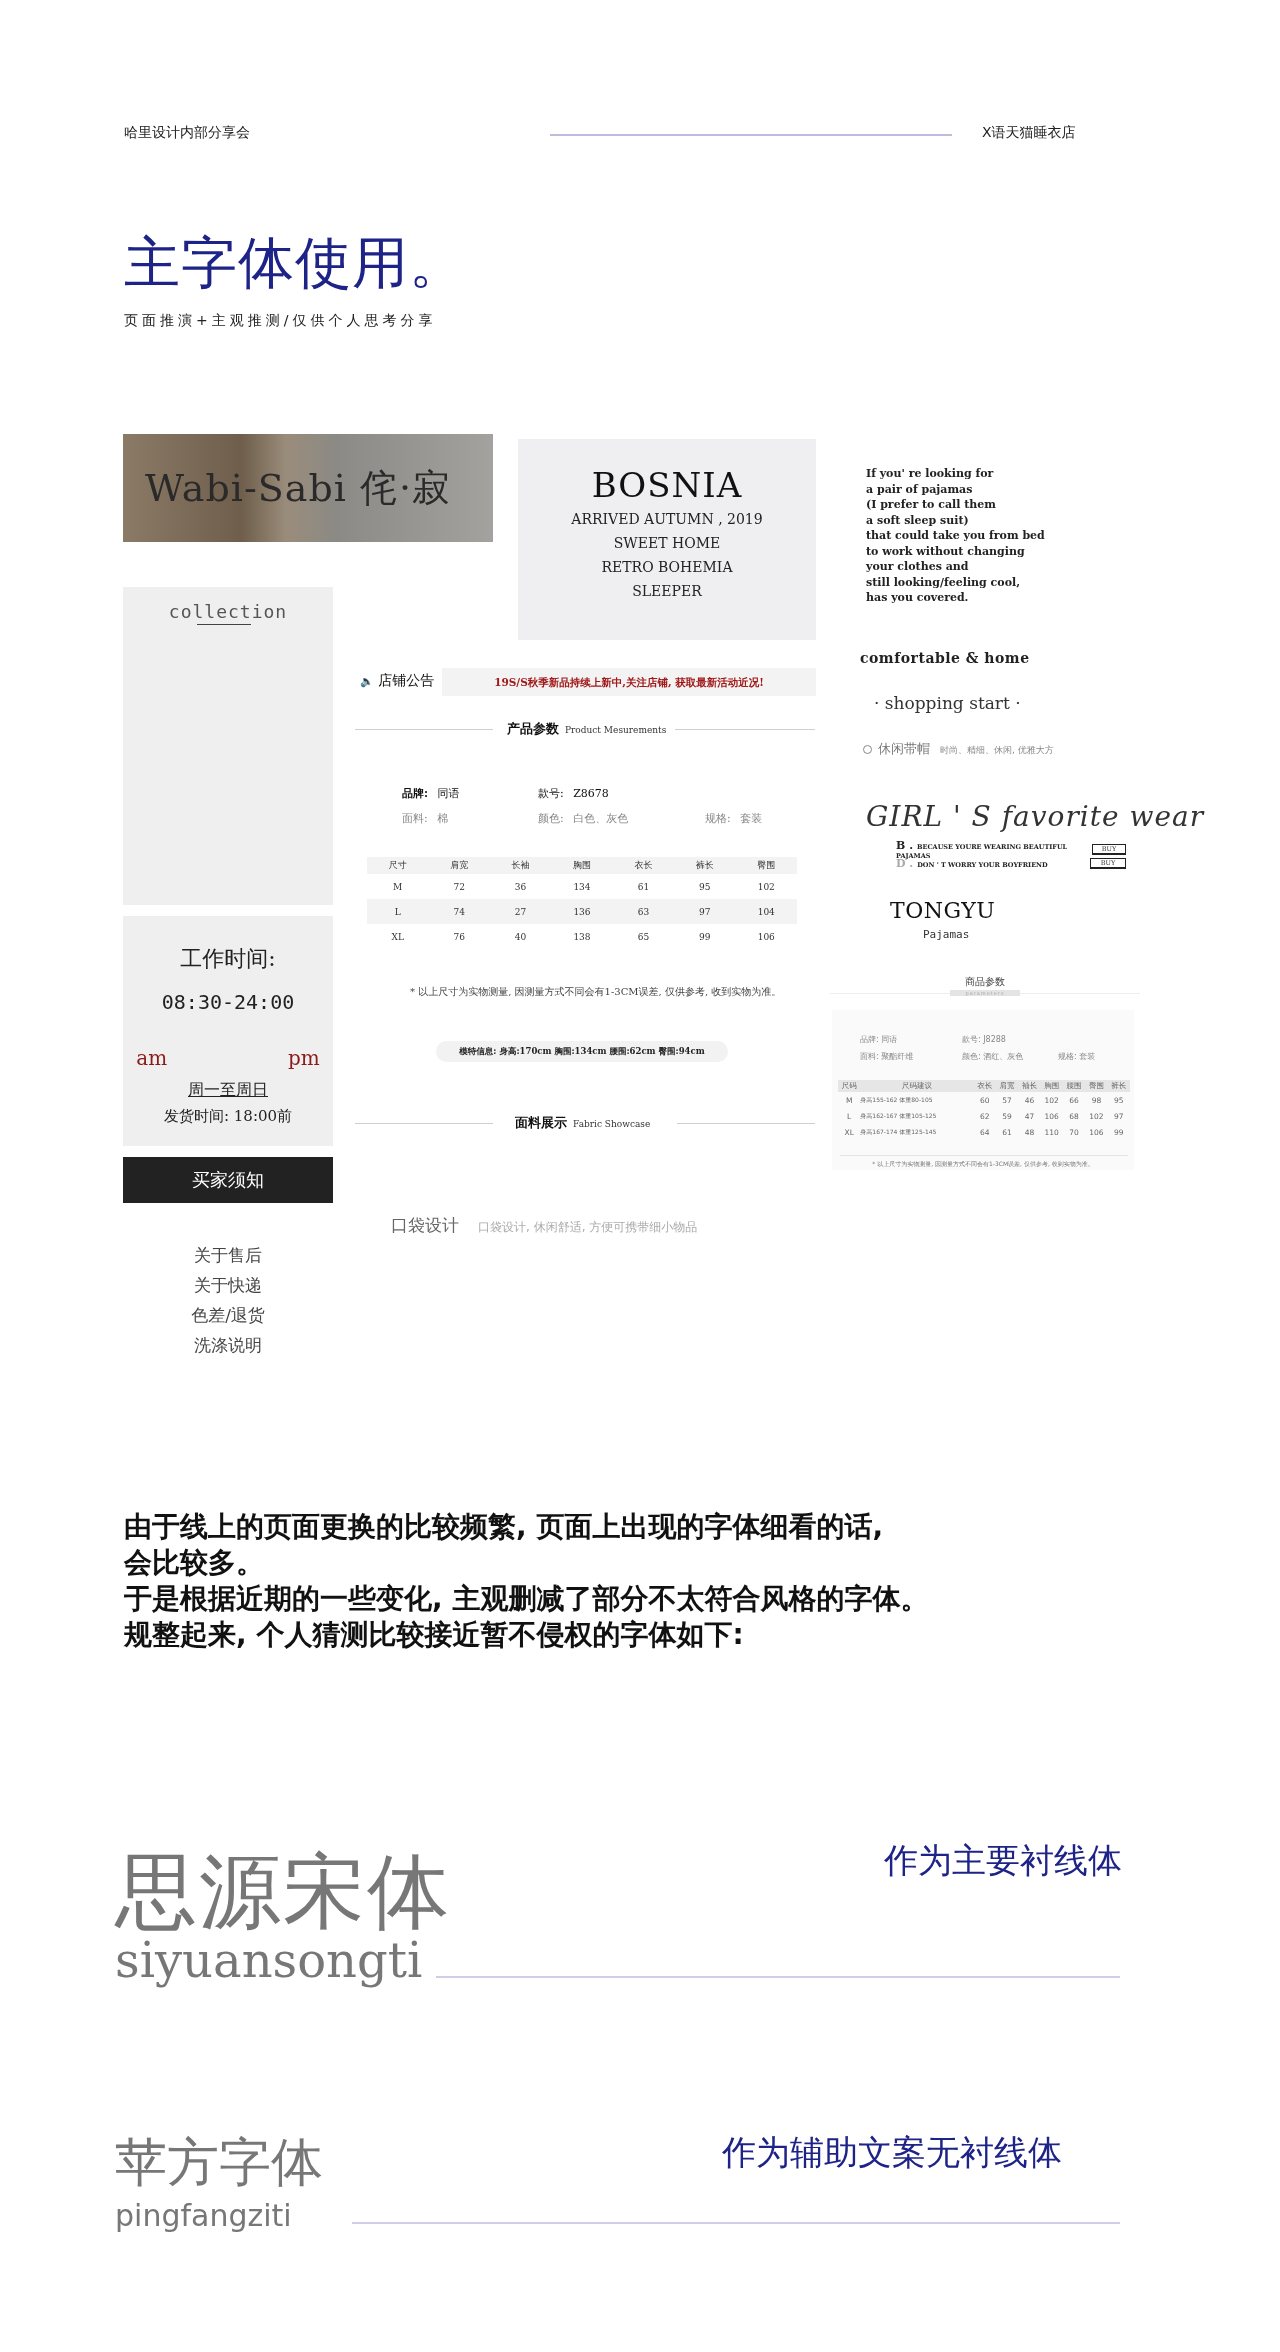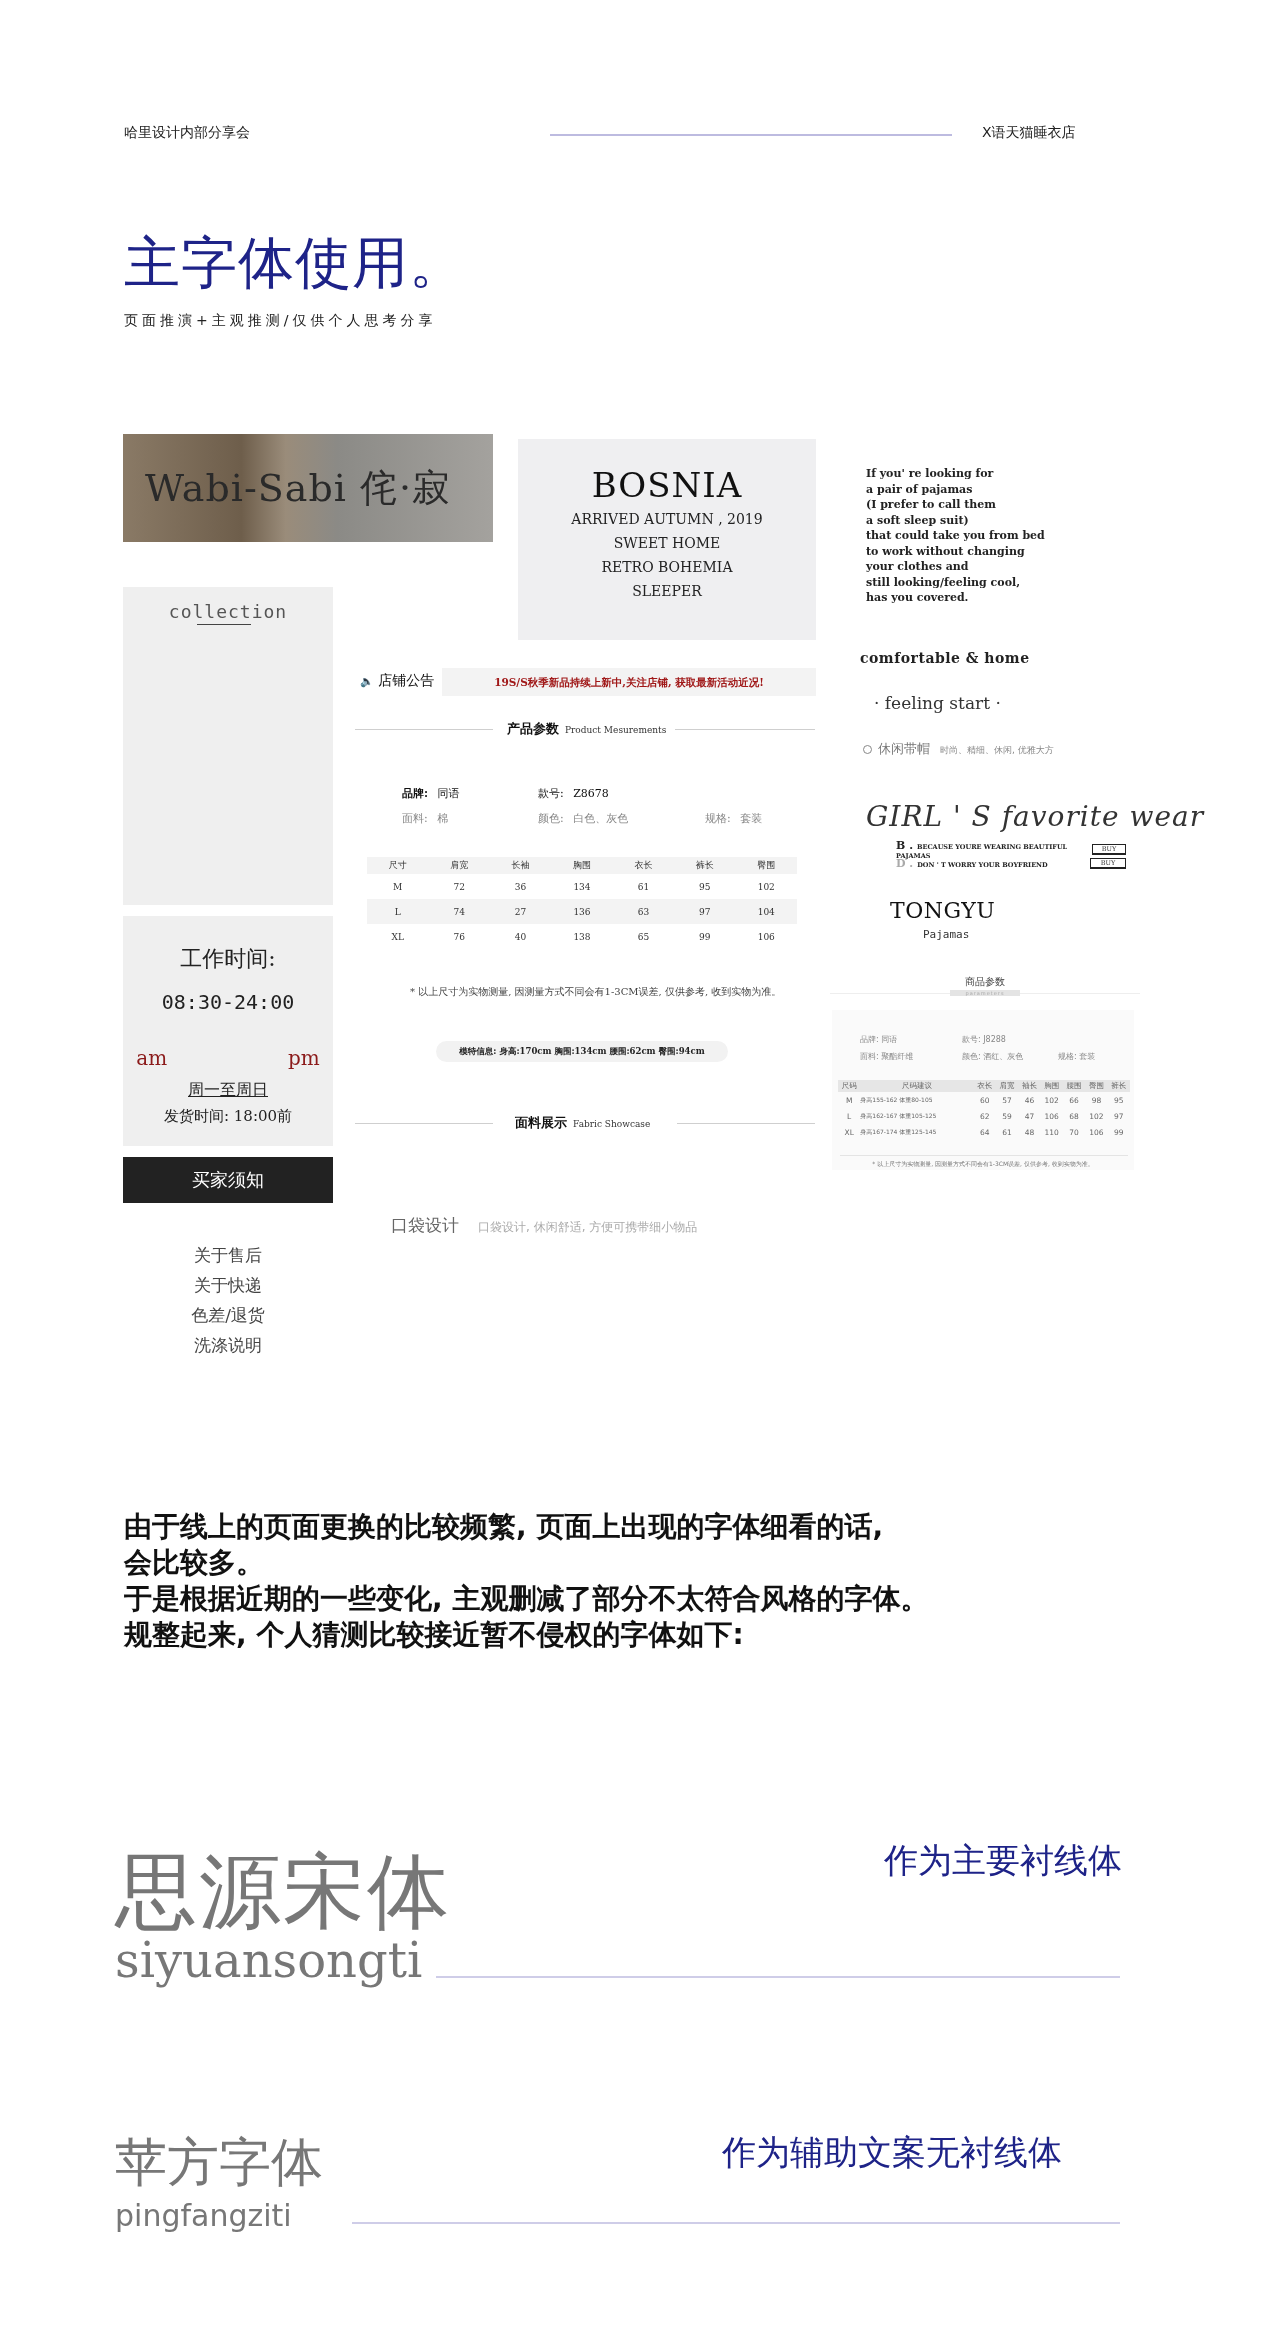--- a/index.html
+++ b/index.html
@@ -255,21 +255,21 @@
   <div class="sh-text serif" style="left:160px">
     <span>面料展示</span><span class="sh-en">Fabric Showcase</span>
   </div>
   <div class="sh-line" style="left:322px;width:138px"></div>
 </div>
 
 <div class="abs pocket">口袋设计</div>
 <div class="abs pocket-desc">口袋设计, 休闲舒适, 方便可携带细小物品</div>
 
 <div class="abs comfort serif">comfortable &amp; home</div>
-<div class="abs shopping serif">· feeling  start ·</div>
+<div class="abs shopping serif">· shopping  start ·</div>
 <div class="abs leisure">
   <span class="l-dot"></span><span>休闲带帽</span><span class="l-desc">时尚、精细、休闲, 优雅大方</span>
 </div>
 
 <div class="abs girls serif">GIRL ' S favorite wear</div>
 <div class="abs" style="left:896px;top:842px;width:230px">
   <div style="display:flex;align-items:center;justify-content:space-between;height:14px">
     <span class="g-row serif"><span class="g-letter">B .</span><span>BECAUSE YOURE WEARING BEAUTIFUL PAJAMAS</span></span>
     <span class="g-buy serif">BUY</span>
   </div>

